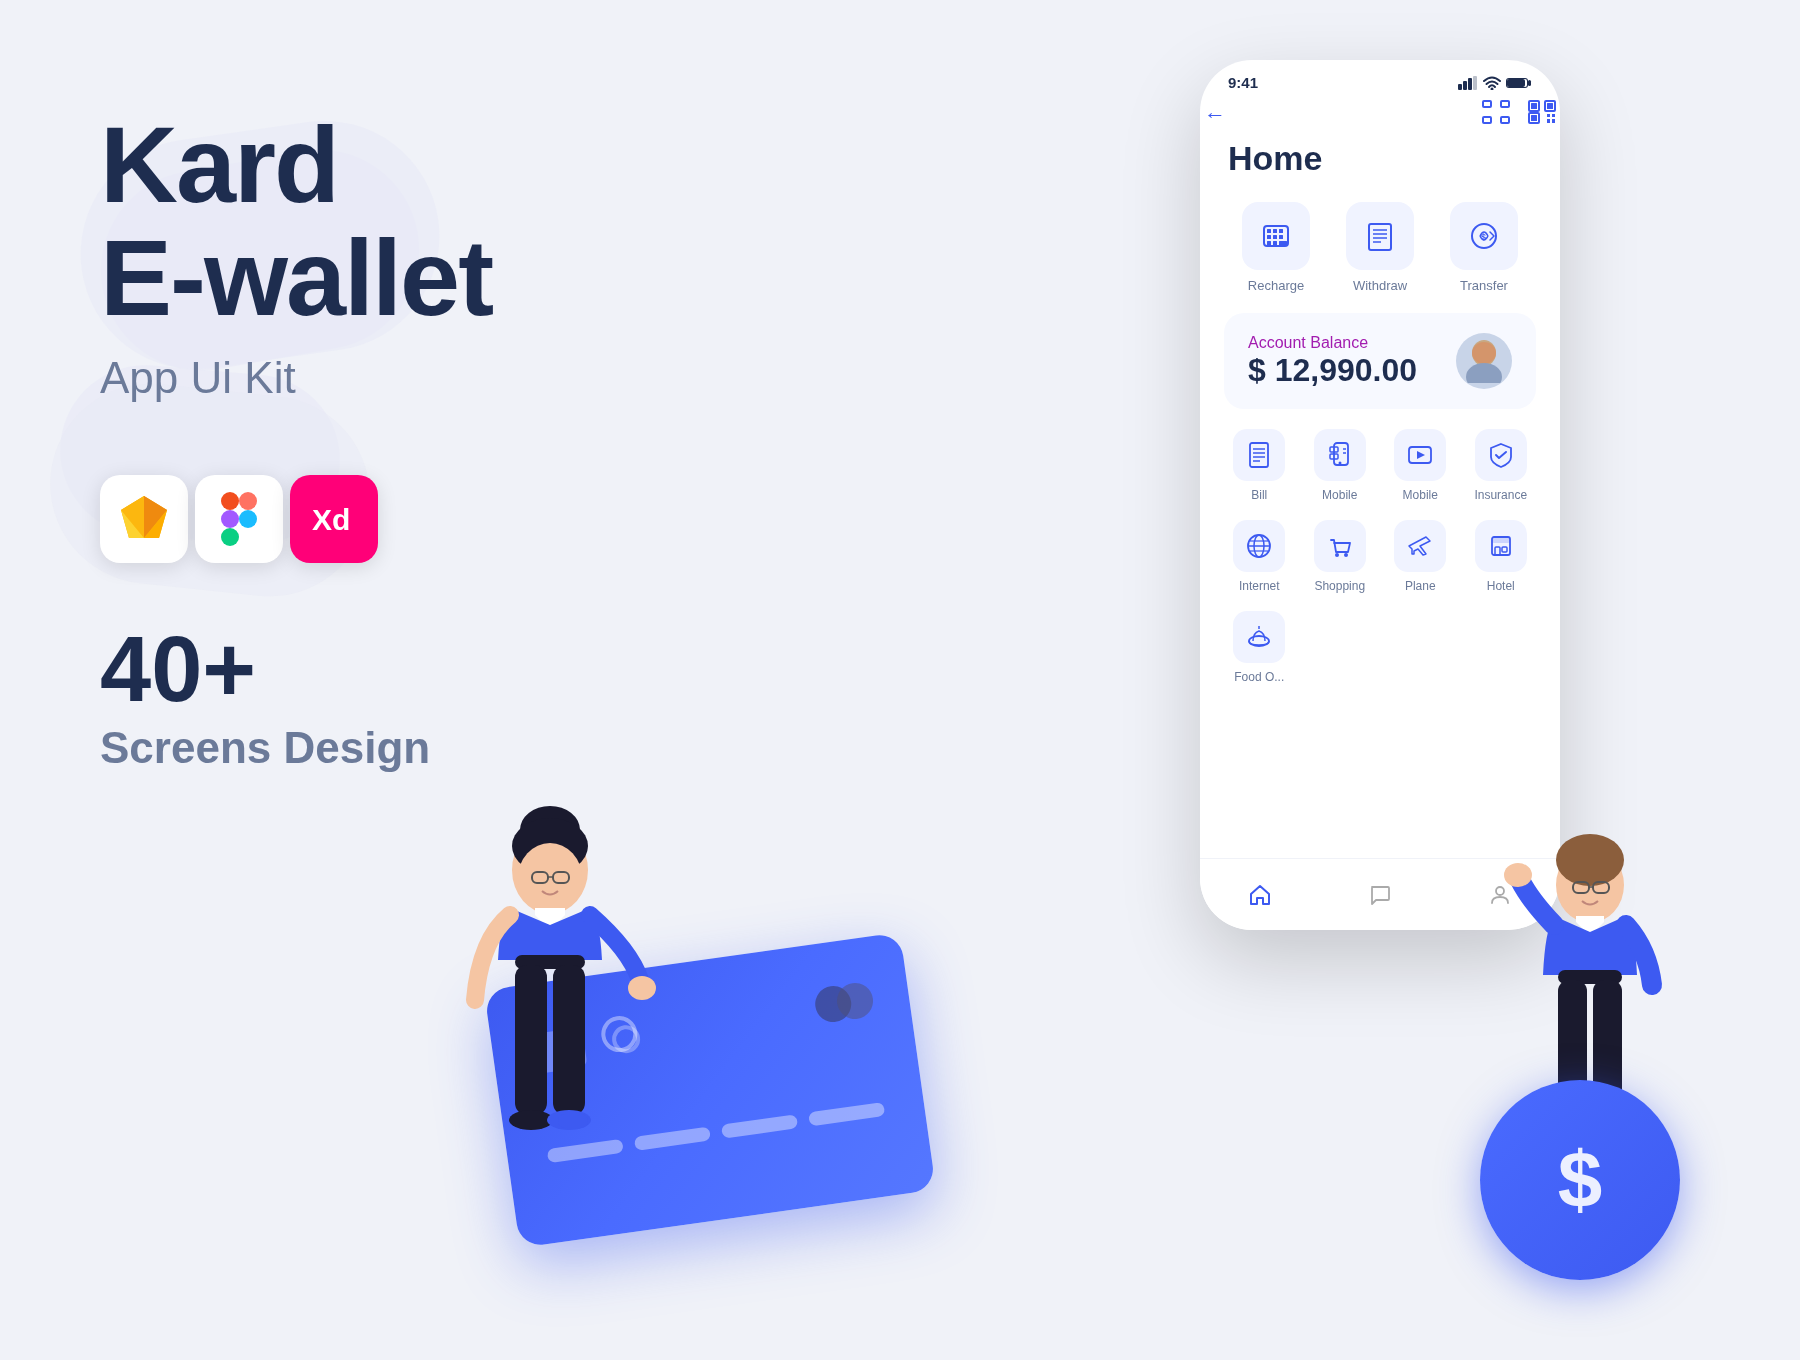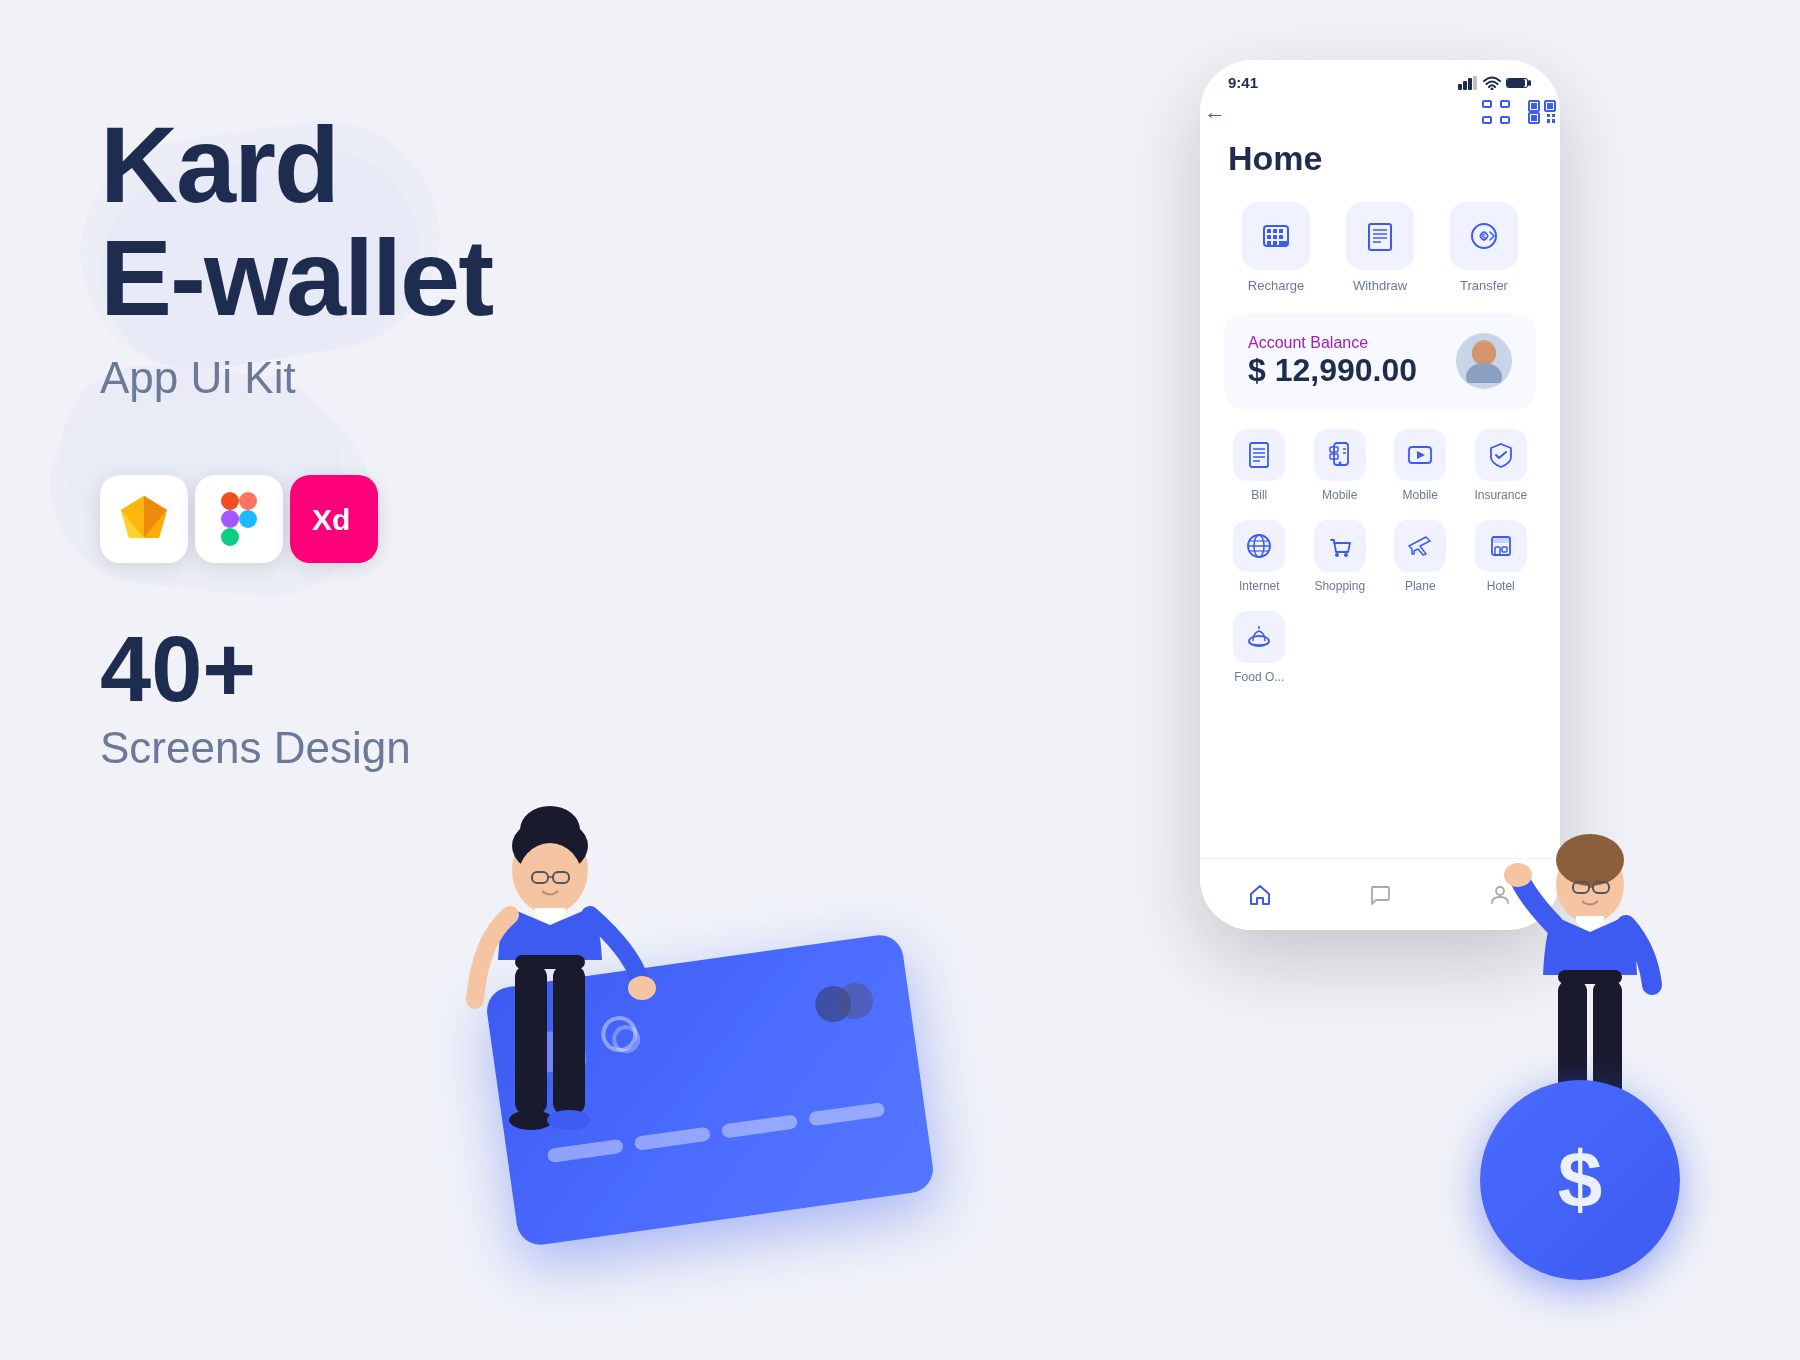--- a/index.html
+++ b/index.html
@@ -92,21 +92,21 @@
 
     .screens-count {
       font-size: 92px;
       font-weight: 900;
       color: #1e2d4f;
       line-height: 1;
     }
 
     .screens-label {
       font-size: 44px;
-      font-weight: 400;
+      font-weight: 700;
       color: #6b7a99;
       margin-top: 8px;
     }
 
     
     .phone-container {
       position: absolute;
       right: 180px;
       top: 60px;
       width: 420px;

